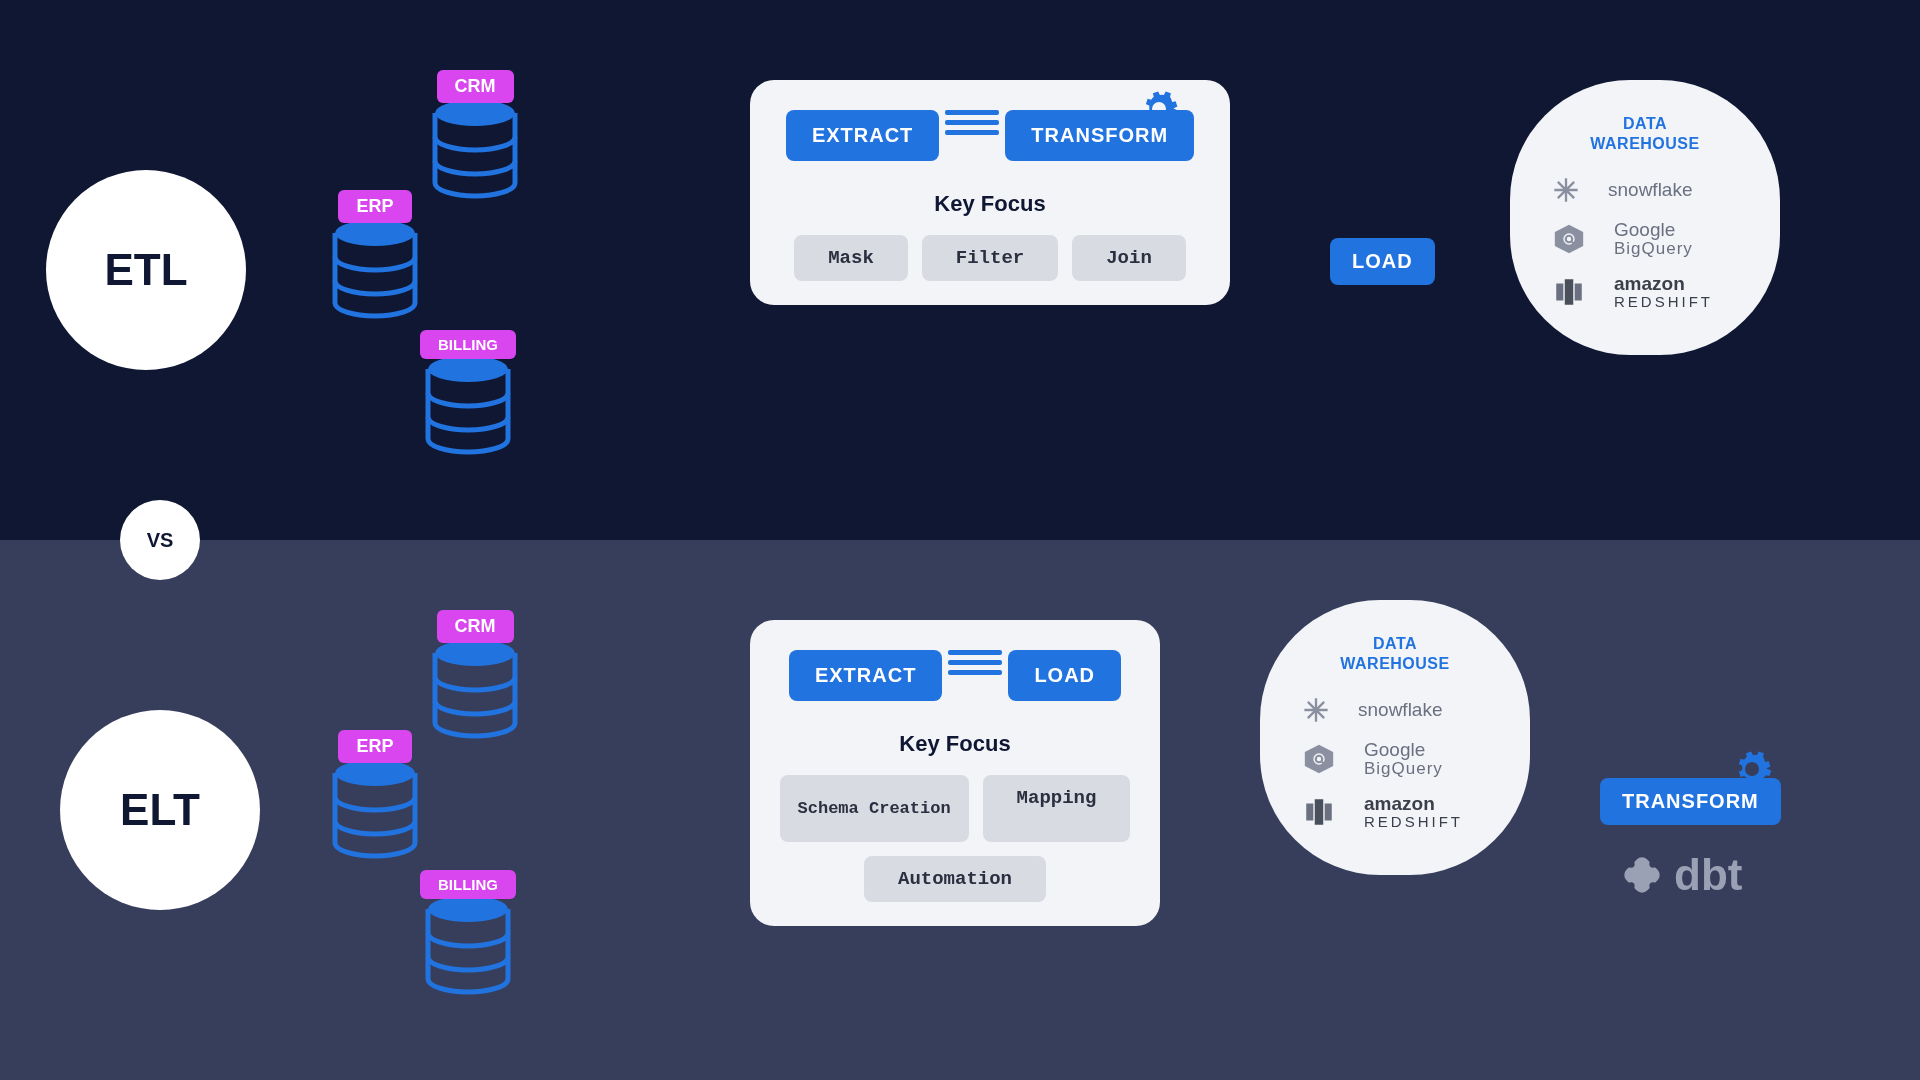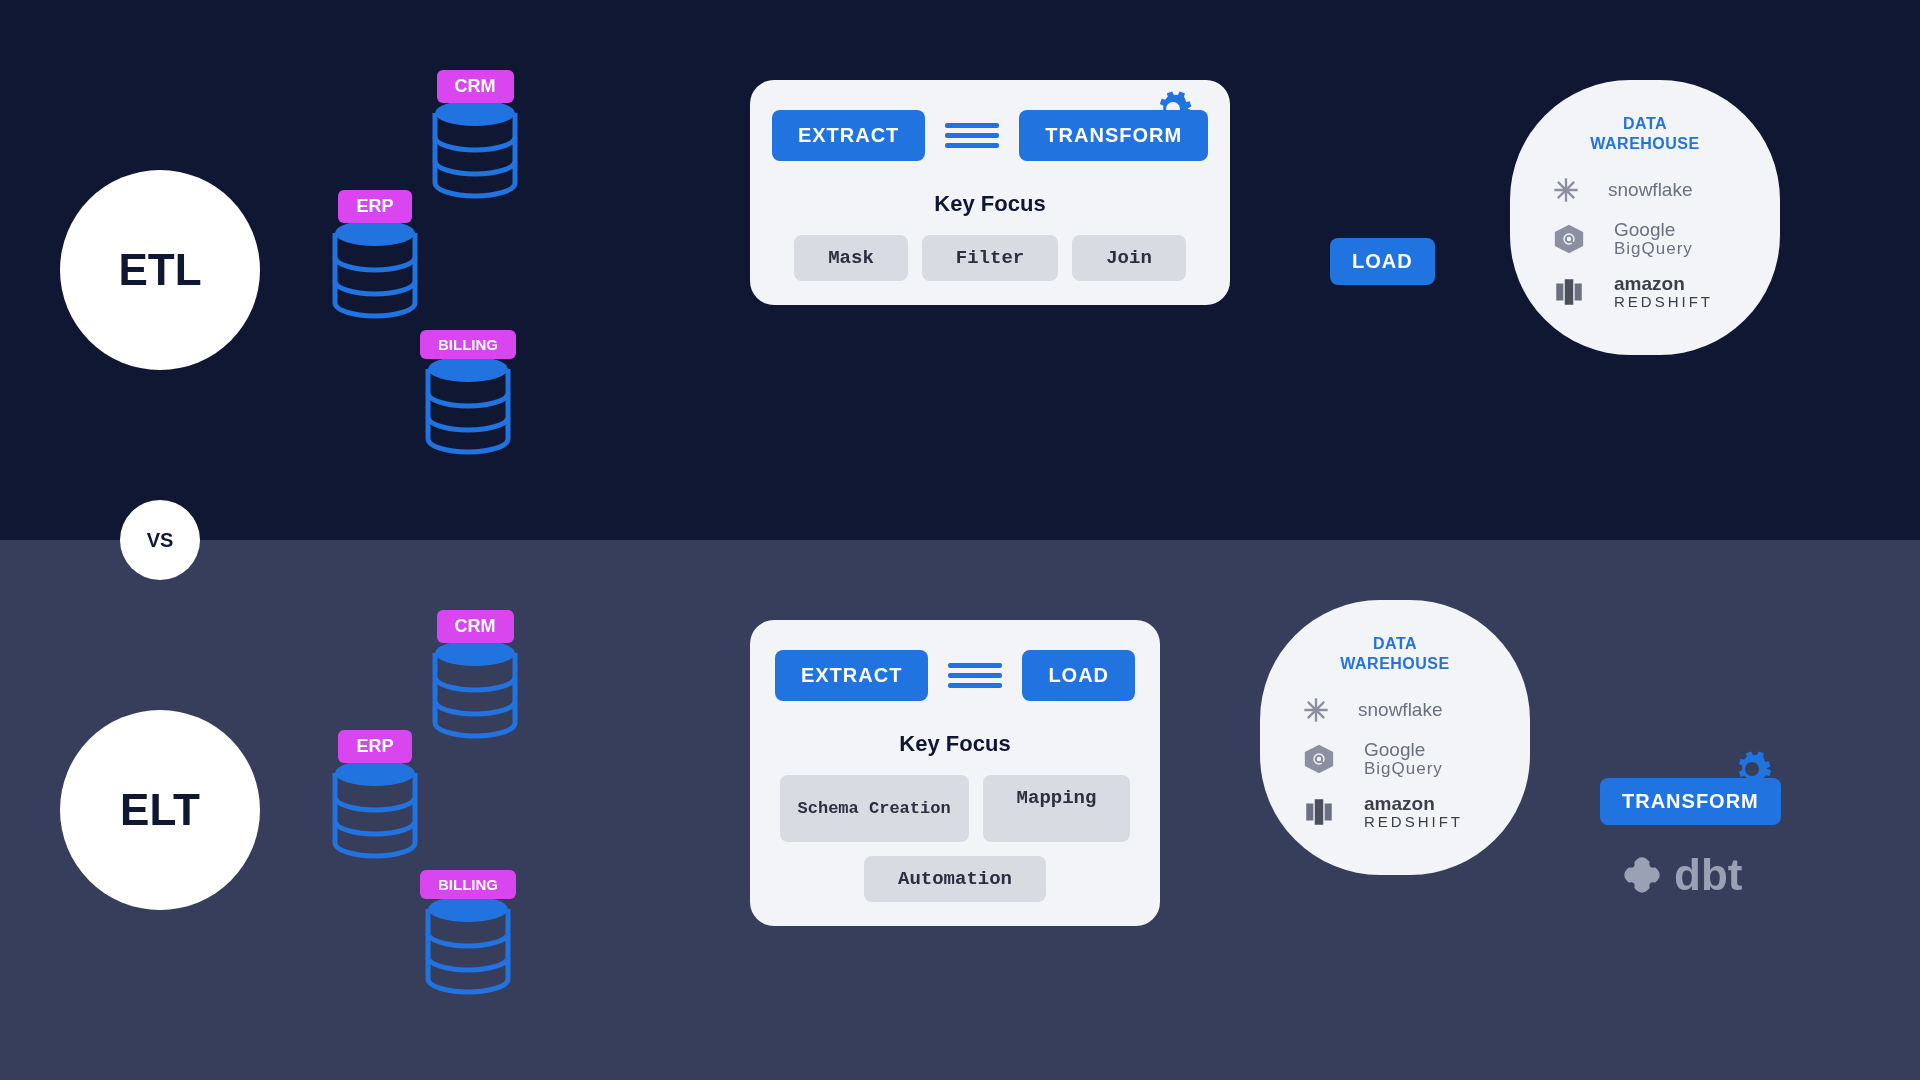--- a/index.html
+++ b/index.html
@@ -22,21 +22,21 @@
   .big-circle {
     position: absolute;
     background: #fff;
     border-radius: 50%;
     display: flex;
     align-items: center;
     justify-content: center;
     font-weight: 800;
     color: #0f1733;
   }
-  .etl-circle { width: 200px; height: 200px; left: 60px; top: 170px; font-size: 44px; }
+  .etl-circle { width: 200px; height: 200px; left: 46px; top: 170px; font-size: 44px; }
   .elt-circle { width: 200px; height: 200px; left: 60px; top: 170px; font-size: 44px; }
   .vs-circle {
     position: absolute;
     width: 80px; height: 80px;
     left: 120px; top: 500px;
     background: #fff;
     border-radius: 50%;
     display: flex; align-items: center; justify-content: center;
     font-weight: 700; font-size: 20px; color: #0f1733;
     z-index: 10;
@@ -66,21 +66,21 @@
   
   .panel {
     position: absolute;
     background: #f3f4f8;
     border-radius: 24px;
     padding: 30px 26px 24px;
     display: flex;
     flex-direction: column;
     align-items: center;
   }
-  .pill-row { display: flex; align-items: center; gap: 20px; margin-bottom: 30px; position: relative; }
+  .pill-row { display: flex; gap: 6px; margin-bottom: 30px; position: relative; }
   .pill {
     background: #2173e0;
     color: #fff;
     font-weight: 800;
     font-size: 20px;
     padding: 14px 26px;
     border-radius: 8px;
     letter-spacing: 1px;
     position: relative;
   }

